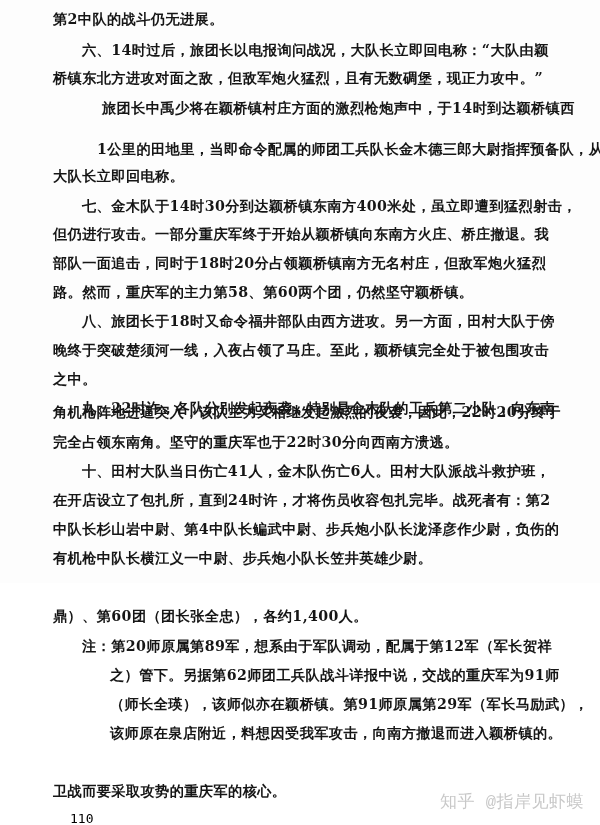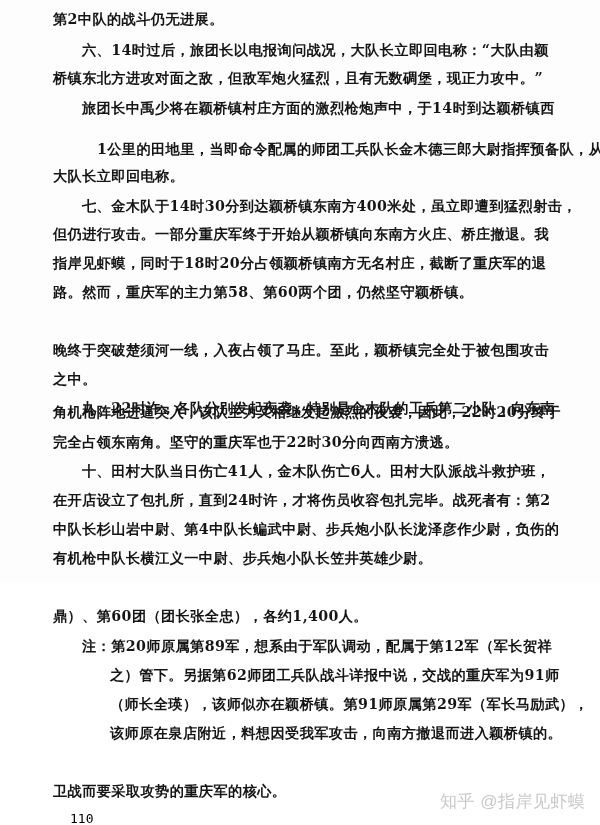--- a/index.html
+++ b/index.html
@@ -41,40 +41,41 @@
       top: 811px;
       font-size: 13px;
       font-family: "DejaVu Sans Mono", "Liberation Mono", monospace;
       color: #000000;
     }
     .watermark {
       position: absolute;
       left: 440px;
       top: 790px;
       font-size: 17px;
-      font-family: Liberation Sans, sans-serif;
+      font-family: Liberation Mono, monospace;
       color: #c8c8c8;
       letter-spacing: 0.5px;
       white-space: nowrap;
     }
   </style>
 </head>
 <body>
 
 <div class="page">
   <div class="line" style="top:9px;">第2中队的战斗仍无进展。</div>
   <div class="line indent1" style="top:40px;">六、14时过后，旅团长以电报询问战况，大队长立即回电称：“大队由颖</div>
   <div class="line" style="top:68px;">桥镇东北方进攻对面之敌，但敌军炮火猛烈，且有无数碉堡，现正力攻中。”</div>
-  <div class="line indent1" style="top:98px;">旅团长中禹少将在颖桥镇村庄方面的激烈枪炮声中，于14时到达颖桥镇西</div>
+  <div class="line indent1" style="top:98px;margin-left:20px;">旅团长中禹少将在颖桥镇村庄方面的激烈枪炮声中，于14时到达颖桥镇西</div>
   <div class="line" style="top:139px;">1公里的田地里，当即命令配属的师团工兵队长金木德三郎大尉指挥预备队，从</div>
   <div class="line" style="top:166px;">大队长立即回电称。</div>
   <div class="line indent1" style="top:196px;">七、金木队于14时30分到达颖桥镇东南方400米处，虽立即遭到猛烈射击，</div>
   <div class="line" style="top:224px;">但仍进行攻击。一部分重庆军终于开始从颖桥镇向东南方火庄、桥庄撤退。我</div>
-  <div class="line" style="top:253px;">指岸见虾蟆，同时于18时20分占领颖桥镇南方无名村庄，截断了重庆军的退</div>
+  <div class="line" style="top:253px;">部队一面追击，同时于18时20分占领颖桥镇南方无名村庄，但敌军炮火猛烈</div>
   <div class="line" style="top:282px;">路。然而，重庆军的主力第58、第60两个团，仍然坚守颖桥镇。</div>
+  <div class="line indent1" style="top:311px;">八、旅团长于18时又命令福井部队由西方进攻。另一方面，田村大队于傍</div>
   <div class="line" style="top:340px;">晚终于突破楚须河一线，入夜占领了马庄。至此，颖桥镇完全处于被包围攻击</div>
   <div class="line" style="top:369px;">之中。</div>
   <div class="line indent1" style="top:398px;">九、22时许，各队分别发起夜袭，特别是金木队的工兵第二小队，向东南</div>
   <div class="line" style="top:402px; top:402px;">角机枪阵地进逼突入，该队主力又相继发起激烈的夜袭，因此，22时20分终于</div>
   <div class="line" style="top:432px;">完全占领东南角。坚守的重庆军也于22时30分向西南方溃逃。</div>
   <div class="line indent1" style="top:461px;">十、田村大队当日伤亡41人，金木队伤亡6人。田村大队派战斗救护班，</div>
   <div class="line" style="top:490px;">在开店设立了包扎所，直到24时许，才将伤员收容包扎完毕。战死者有：第2</div>
   <div class="line" style="top:519px;">中队长杉山岩中尉、第4中队长鳊武中尉、步兵炮小队长泷泽彦作少尉，负伤的</div>
   <div class="line" style="top:548px;">有机枪中队长横江义一中尉、步兵炮小队长笠井英雄少尉。</div>
   <div class="line" style="top:606px;">鼎）、第60团（团长张全忠），各约1,400人。</div>

